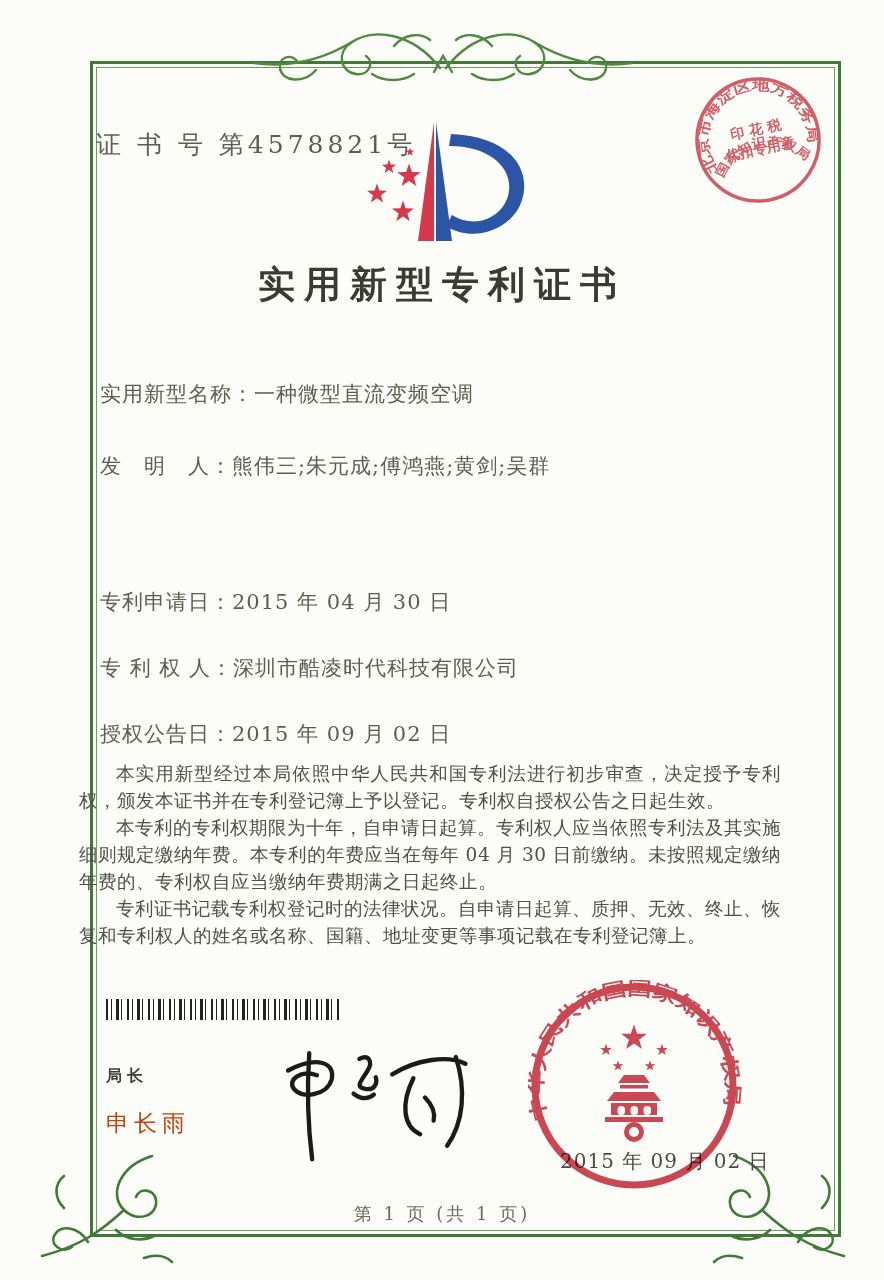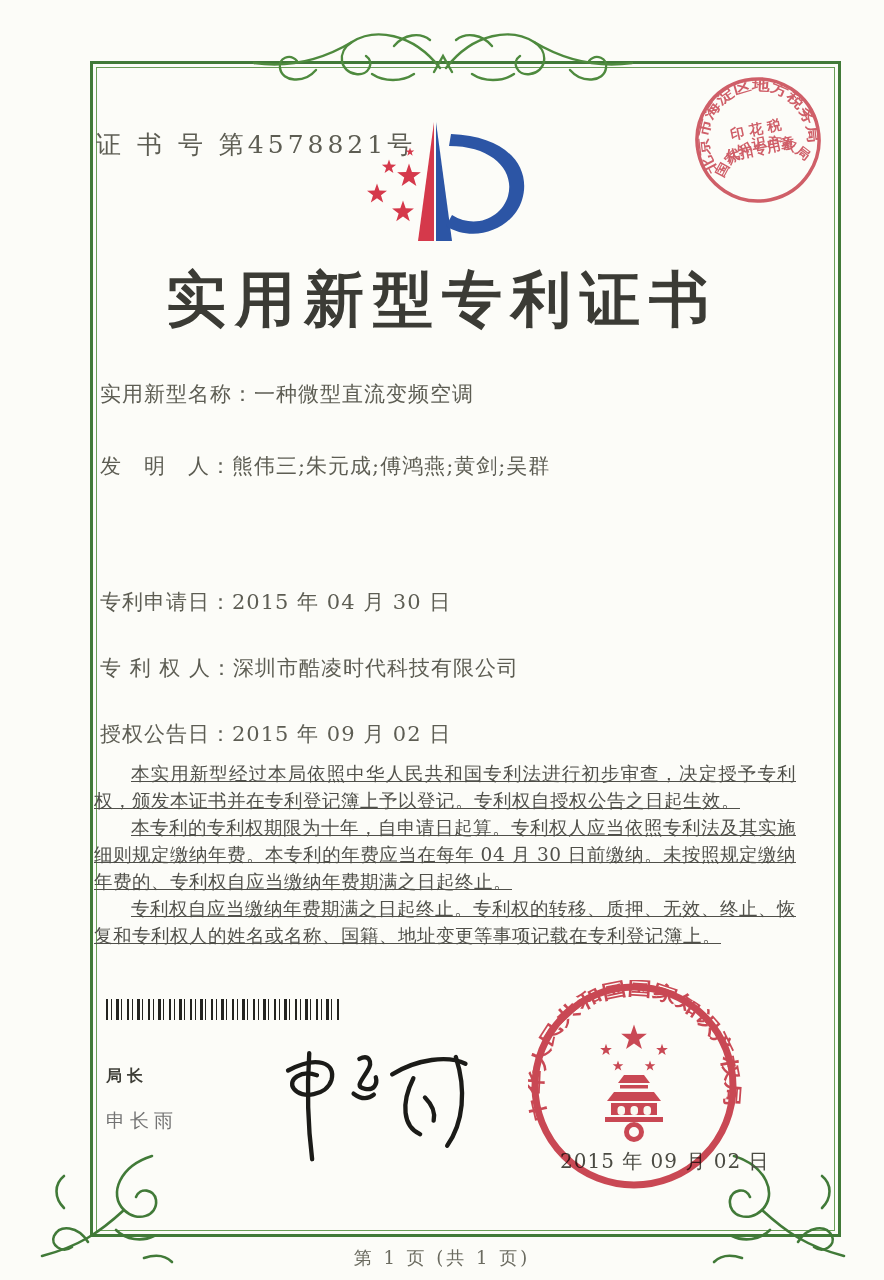--- a/index.html
+++ b/index.html
@@ -20,55 +20,55 @@
   .ornament{position:absolute;pointer-events:none;}
   
   .cert-number{
     position:absolute;left:96px;top:128px;
     font-size:25px;letter-spacing:4px;color:var(--ink-light);
   }
   .logo{position:absolute;left:330px;top:116px;width:220px;height:132px;}
   .tax-stamp{position:absolute;left:680px;top:62px;width:156px;height:156px;transform:rotate(-12deg);opacity:.85;}
   .cert-title{
     position:absolute;left:0;right:0;top:260px;text-align:center;
-    font-size:60px;font-weight:bold;letter-spacing:9px;color:var(--title-ink);
+    font-size:37px;font-weight:bold;letter-spacing:9px;color:var(--title-ink);
   }
   
   .field-row{
     position:absolute;left:100px;width:700px;display:flex;
     font-size:21px;color:var(--ink-light);letter-spacing:1px;white-space:pre;
   }
   .f0{top:380px}.f1{top:452px}.f2{top:520px}.f3{top:588px}.f4{top:654px}.f5{top:720px}
   
   .body-text{
-    position:absolute;left:94px;top:760px;width:702px;
+    position:absolute;left:79px;top:760px;width:702px;
     font-size:18.5px;line-height:27px;color:var(--ink);
-    text-align:justify;letter-spacing:.5px;text-decoration:underline;
+    text-align:justify;letter-spacing:.5px;
   }
   .body-text p{margin:0;text-indent:2em;}
   
   .barcode{
     position:absolute;left:106px;top:999px;width:236px;height:21px;
     background:repeating-linear-gradient(90deg,
       #23231f 0 2px,transparent 2px 5px,
       #23231f 5px 6px,transparent 6px 10px,
       #23231f 10px 13px,transparent 13px 15px,
       #23231f 15px 16px,transparent 16px 21px);
   }
   .signer-title{position:absolute;left:106px;top:1066px;font-size:16px;letter-spacing:5px;color:#3f3f38;font-weight:bold;}
-  .signer-name{position:absolute;left:106px;top:1108px;font-size:19px;letter-spacing:5px;color:#737373;}
+  .signer-name{position:absolute;left:106px;top:1108px;font-size:23px;letter-spacing:5px;color:#c2410c;}
   .signature{position:absolute;left:245px;top:1030px;width:250px;height:135px;}
   .seal-date{
     position:absolute;left:560px;top:1148px;font-size:20px;letter-spacing:1px;
     color:#4a4a42;white-space:pre;z-index:1;
   }
   .grant-seal{position:absolute;left:528px;top:980px;width:214px;height:214px;mix-blend-mode:multiply;opacity:.88;z-index:2;}
   .page-footer{
     position:absolute;left:0;right:0;top:1202px;text-align:center;
-    font-size:18px;letter-spacing:3px;color:#6b6b60;white-space:pre;margin-top:44px;
+    font-size:18px;letter-spacing:3px;color:#6b6b60;white-space:pre;
   }
   .stamp-text{fill:var(--stamp-red);font-family:"DejaVu Serif",serif;font-weight:bold;}
   .seal-text{fill:var(--seal-red);font-family:"DejaVu Serif",serif;font-weight:bold;}
 </style>
 </head>
 <body>
 
 <div id="page">
 
   <div class="frame-outer">
@@ -172,21 +172,21 @@
     <span>深圳市酷凌时代科技有限公司</span>
   </div>
   <div class="field-row f5">
     <span>授权公告日：</span>
     <span>2015 年 09 月 02 日</span>
   </div>
 
   <div class="body-text">
     <p>本实用新型经过本局依照中华人民共和国专利法进行初步审查，决定授予专利权，颁发本证书并在专利登记簿上予以登记。专利权自授权公告之日起生效。</p>
     <p>本专利的专利权期限为十年，自申请日起算。专利权人应当依照专利法及其实施细则规定缴纳年费。本专利的年费应当在每年 04 月 30 日前缴纳。未按照规定缴纳年费的、专利权自应当缴纳年费期满之日起终止。</p>
-    <p>专利权自应当缴纳年费期满之日起终止。专利权的转移、质押、无效、终止、恢复和专利权人的姓名或名称、国籍、地址变更等事项记载在专利登记簿上。</p>
+    <p>专利证书记载专利权登记时的法律状况。自申请日起算、质押、无效、终止、恢复和专利权人的姓名或名称、国籍、地址变更等事项记载在专利登记簿上。</p>
   </div>
 
   <div class="barcode"></div>
 
   <div class="signer-title">局长</div>
   <div class="signer-name">申长雨</div>
 
   <svg class="signature" viewBox="0 0 230 140">
     <g stroke="#1b1b18" stroke-width="4.5" fill="none" stroke-linecap="round">
       <path d="M52,24 C50,55 50,95 55,134"></path>

